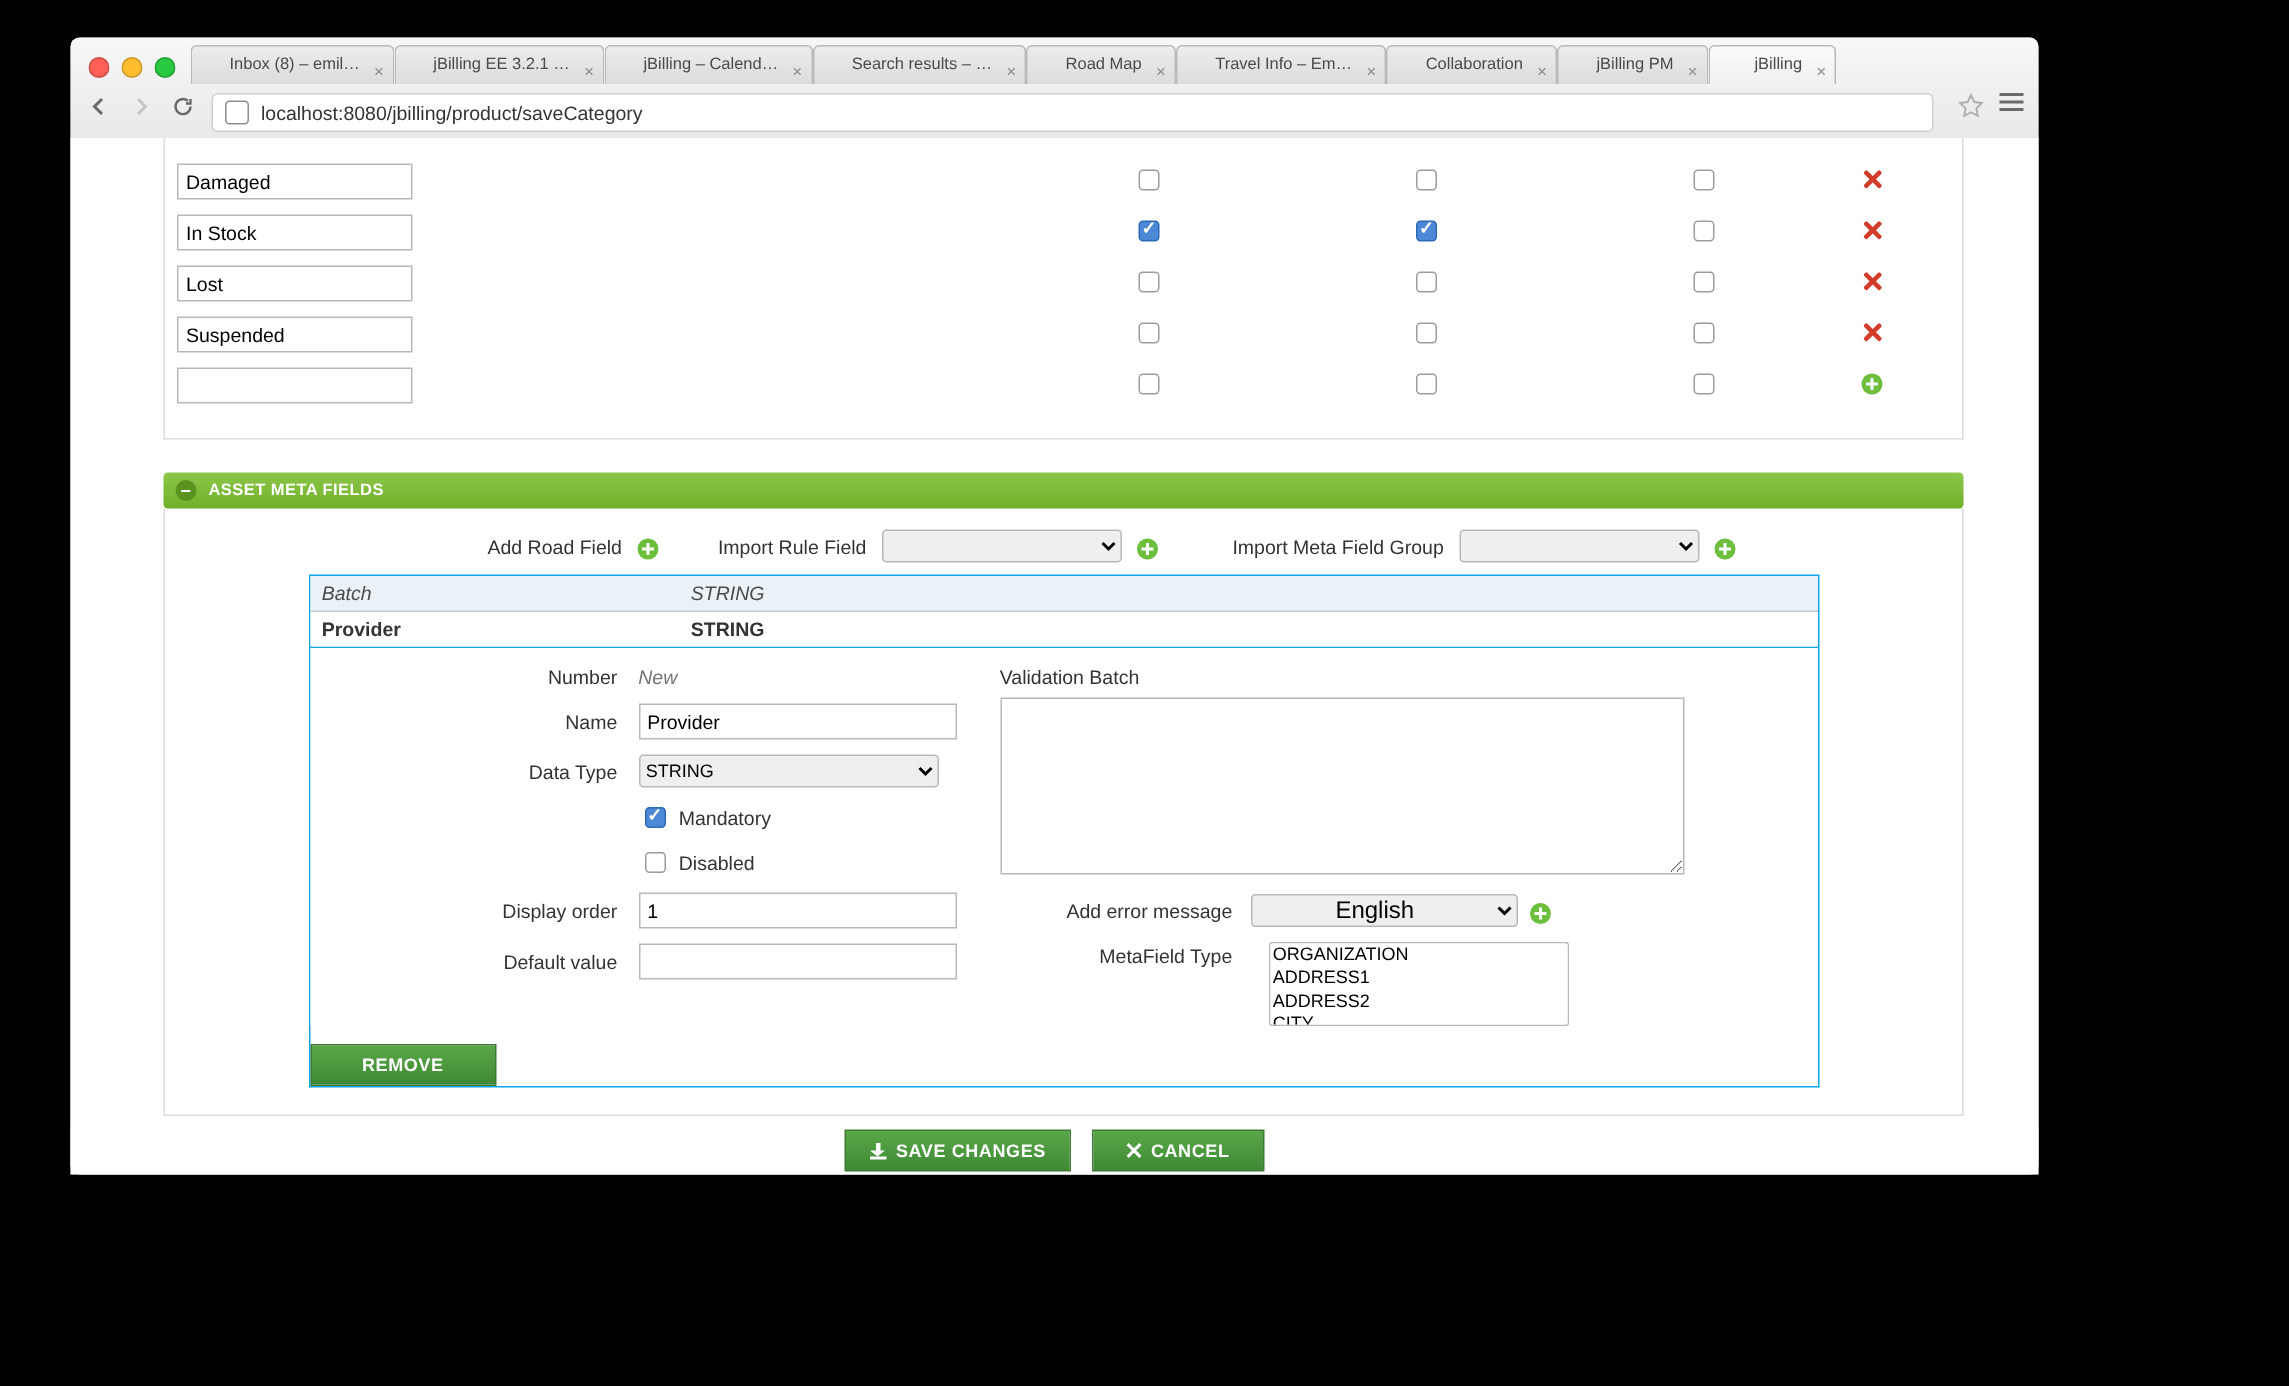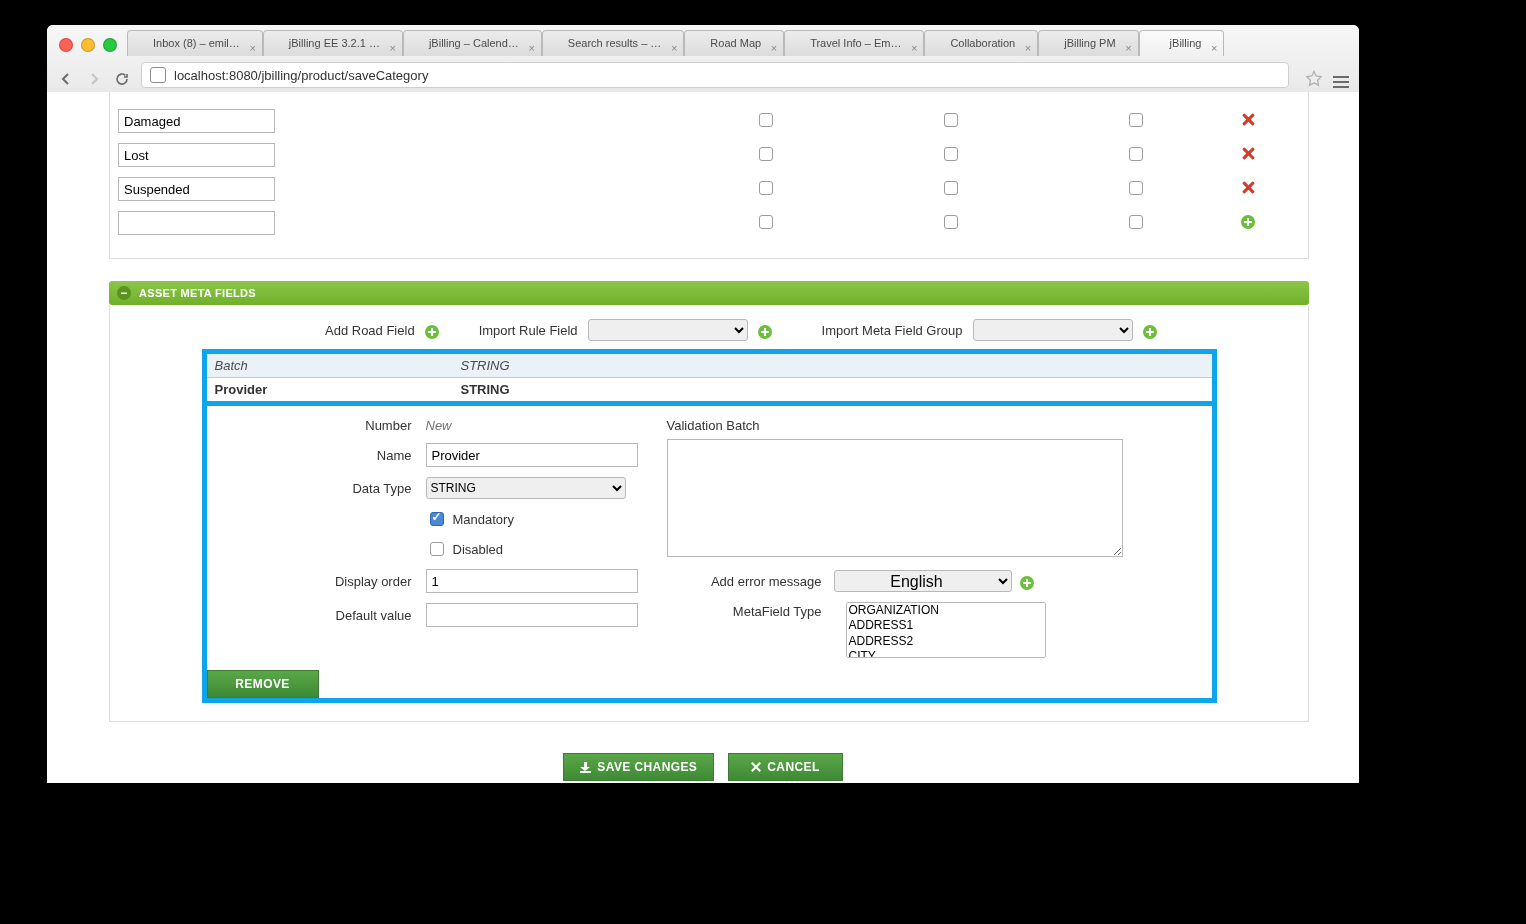--- a/index.html
+++ b/index.html
@@ -9,21 +9,21 @@
 
 .chrome{position:absolute;left:0;top:0;right:0;height:67px;background:linear-gradient(#f7f7f7,#e9e9e9);border-bottom:1px solid #bfbfbf;border-radius:6px 6px 0 0;}
 .traffic{position:absolute;left:12px;top:13px;display:flex;gap:8px;}
 .tl{width:12px;height:12px;border-radius:50%;border:1px solid rgba(0,0,0,.2);}
 .tl.r{background:#ff5f57;} .tl.y{background:#ffbd2e;} .tl.g{background:#28c940;}
 .tabs{position:absolute;left:80px;top:5px;right:40px;height:25px;display:flex;gap:0;}
 .tab{height:25px;line-height:25px;padding:0 22px 0 8px;border:1px solid #b9b9b9;border-bottom:none;border-radius:4px 4px 0 0;background:linear-gradient(#ececec,#dcdcdc);font-size:11px;color:#4a4a4a;white-space:nowrap;overflow:hidden;max-width:150px;position:relative;display:flex;align-items:center;gap:4px;}
 .tab.active{background:linear-gradient(#fbfbfb,#f0f0f0);padding-left:13px;}
 .tab .x{position:absolute;right:6px;top:5px;font-size:11px;color:#888;cursor:pointer;}
 .tab .favicon{width:13px;height:13px;display:inline-block;}
-.addrbar{position:absolute;left:10px;top:37px;right:10px;height:26px;display:flex;align-items:flex-end;gap:10px;}
+.addrbar{position:absolute;left:10px;top:37px;right:10px;height:26px;display:flex;align-items:flex-start;gap:10px;}
 .navbtn{width:18px;height:18px;display:flex;align-items:center;justify-content:center;color:#6b6b6b;}
 .navbtn.dis{color:#c4c4c4;}
 .url{flex:1;height:24px;border:1px solid #cfcfcf;border-radius:4px;background:#fff;display:flex;align-items:center;padding:0 8px;font-size:13px;color:#333;}
 .url .globe{width:14px;height:14px;border:1px solid #8c8c8c;border-radius:3px;margin-right:8px;}
 .star{width:18px;height:18px;color:#b0b0b0;margin-left:6px;}
 .menu3{width:16px;display:flex;flex-direction:column;gap:3px;}
 .menu3 span{height:2px;background:#6b6b6b;}
 
 .page{position:absolute;left:0;top:67px;right:0;bottom:0;background:#fff;overflow:hidden;}
 .panel{position:absolute;left:62px;right:50px;top:0;}
@@ -50,21 +50,21 @@
 
 .metawrap{border:1px solid #dcdcdc;border-top:none;padding:14px 0 18px 0;}
 .addrow{display:flex;align-items:center;gap:10px;padding-left:215px;margin-bottom:8px;}
 .addrow label{font-size:13px;color:#333;}
 .addrow select{height:22px;border:1px solid #b8b8b8;border-radius:3px;font-size:12px;}
 .addg2{width:14px;height:14px;border-radius:50%;background:#6bbf3c;display:inline-block;position:relative;top:2px;}
 .addg2::before,.addg2::after{content:"";position:absolute;background:#fff;}
 .addg2::before{left:6px;top:3px;width:2px;height:8px;}
 .addg2::after{left:3px;top:6px;width:8px;height:2px;}
 
-.mfgrid{margin:0 auto;width:1005px;border:5px solid #0ea5e9;}
+.mfgrid{margin:0 auto;width:1005px;border:1px solid #0ea5e9;}
 .mfrow{display:flex;border-bottom:1px solid #c9c9c9;font-size:13px;}
 .mfrow:last-child{border-bottom:none;}
 .mfrow .c1{width:230px;padding:4px 8px;}
 .mfrow .c2{flex:1;padding:4px 8px;}
 .mfrow.batch{background:#eaf1f7;font-style:italic;color:#4a4a4a;}
 .mfrow.prov{background:#fff;font-weight:bold;}
 .mfdetail{display:flex;padding:12px 0 0 0;background:#fff;}
 .col{box-sizing:border-box;}
 .colL{width:460px;padding-left:10px;}
 .colR{flex:1;padding-right:40px;}
@@ -77,21 +77,21 @@
 .rtitle{font-size:13px;color:#333;margin-bottom:6px;}
 textarea.vrule{width:450px;height:112px;border:1px solid #b8b8b8;resize:both;}
 .errrow{display:flex;align-items:center;margin-top:10px;}
 .errrow label{width:155px;text-align:right;margin-right:12px;font-size:13px;}
 .errrow select{width:178px;height:22px;border:1px solid #b8b8b8;border-radius:3px;font-size:16px;text-align:center;}
 .typerow{display:flex;margin-top:10px;gap:12px;}
 .typerow label{width:155px;text-align:right;margin-right:12px;font-size:13px;padding-top:2px;}
 .typerow select{width:200px;height:56px;border:1px solid #b8b8b8;font-size:12px;}
 .btnbar{margin:12px 0 0 0;padding-left:0;}
 .removebtn,.savebtn,.cancelbtn{display:inline-flex;align-items:center;justify-content:center;height:28px;color:#fff;font-size:12px;font-weight:bold;letter-spacing:.4px;border:1px solid #3e7a33;background:linear-gradient(#5aa749,#3e8a34);cursor:pointer;}
-.removebtn{width:112px;}
+.removebtn{width:124px;}
 .bottombar{position:absolute;left:0;right:0;bottom:0;height:32px;display:flex;align-items:center;justify-content:center;gap:14px;background:#fff;}
 .savebtn{padding:0 16px;}
 .cancelbtn{padding:0 22px;}
 .ico-dl{width:11px;height:11px;margin-right:6px;position:relative;}
 .ico-dl::before{content:"";position:absolute;left:4px;top:0;width:3px;height:6px;background:#fff;}
 .ico-dl::after{content:"";position:absolute;left:0;top:5px;border-left:5.5px solid transparent;border-right:5.5px solid transparent;border-top:4px solid #fff;}
 .ico-dl .bar{position:absolute;left:0;bottom:0;width:11px;height:2px;background:#fff;}
 .ico-x{width:10px;height:10px;position:relative;margin-right:6px;}
 .ico-x::before,.ico-x::after{content:"";position:absolute;left:4px;top:-1px;width:2px;height:12px;background:#fff;}
 .ico-x::before{transform:rotate(45deg);} .ico-x::after{transform:rotate(-45deg);}
@@ -188,20 +188,28 @@
 
   <div class="page">
     <div class="panel">
 
       <div class="stbl" id="status-rows">
             <div class="srow">
               <input type="text" class="name" value="Damaged" style="">
               <div class="sp"></div>
               <div class="ckcol"><input type="checkbox" class="ck" style=""></div>
               <div class="ckcol"><input type="checkbox" class="ck" style=""></div>
+              <div class="ckcol"><input type="checkbox" class="ck" style=""></div>
+              <div class="actcol"><span class="xdel"></span></div>
+            </div>
+            <div class="srow">
+              <input type="text" class="name" value="In Stock" style="">
+              <div class="sp"></div>
+              <div class="ckcol"><input type="checkbox" class="ck" checked="" style=""></div>
+              <div class="ckcol"><input type="checkbox" class="ck" checked="" style=""></div>
               <div class="ckcol"><input type="checkbox" class="ck" style=""></div>
               <div class="actcol"><span class="xdel"></span></div>
             </div>
             <div class="srow">
               <input type="text" class="name" value="Lost" style="">
               <div class="sp"></div>
               <div class="ckcol"><input type="checkbox" class="ck" style=""></div>
               <div class="ckcol"><input type="checkbox" class="ck" style=""></div>
               <div class="ckcol"><input type="checkbox" class="ck" style=""></div>
               <div class="actcol"><span class="xdel"></span></div>

